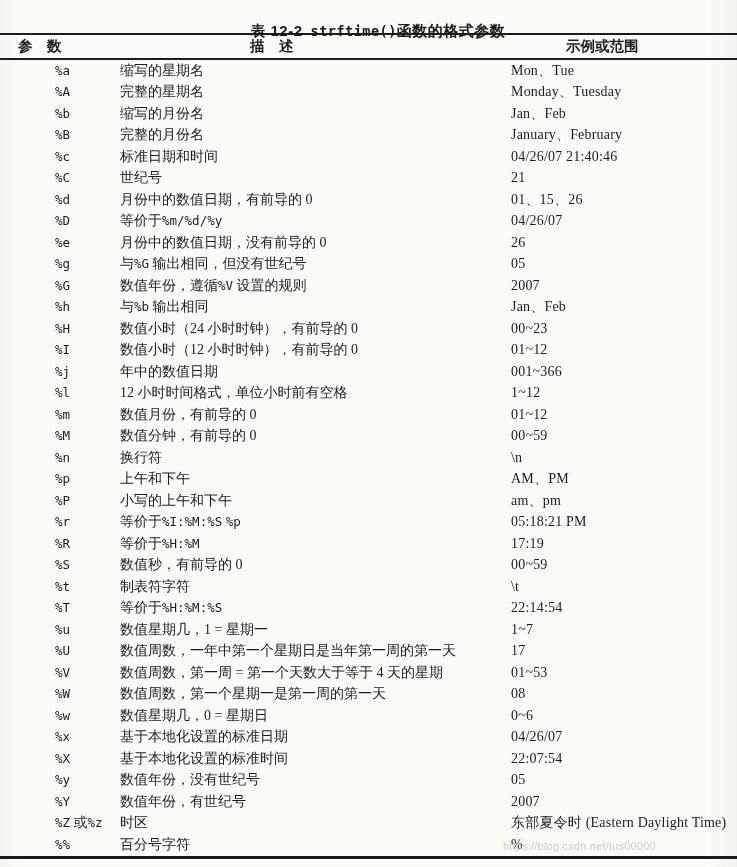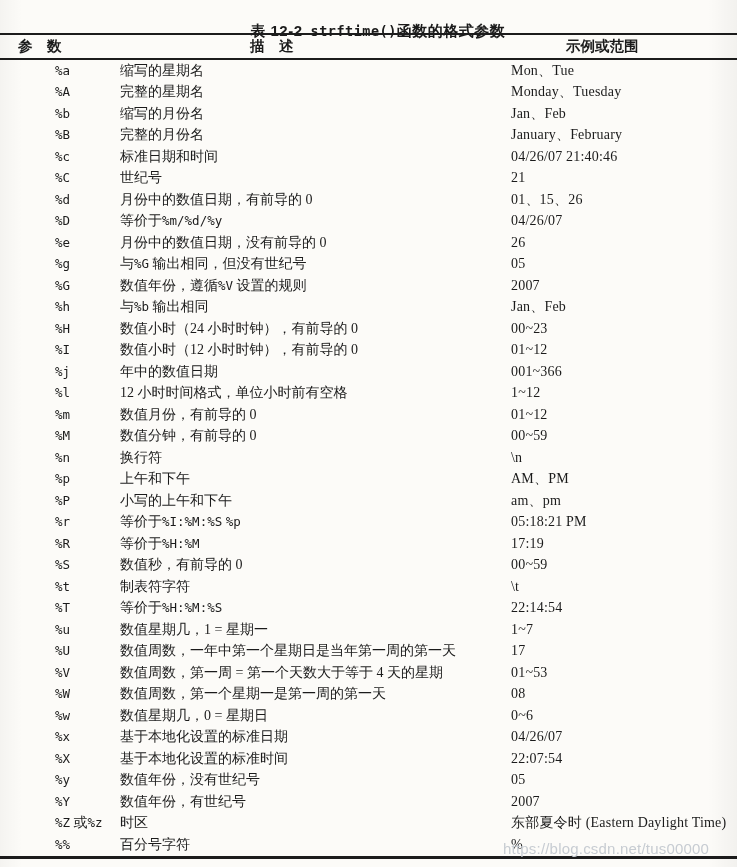--- a/index.html
+++ b/index.html
@@ -53,21 +53,21 @@
   .td { white-space:nowrap; overflow:visible; }
   .td.param { padding-left:55px; }
   .code {
     font-family:"DejaVu Sans Mono","Liberation Mono",monospace;
     font-size:12.5px; letter-spacing:0;
   }
   .td.example { letter-spacing:.2px; }
   .watermark {
     position:absolute; left:503px; top:840px;
     font-family:"Liberation Sans","DejaVu Sans",sans-serif;
-    font-size:15px; color:#c7ccd2;
+    font-size:11px; color:#c7ccd2;
     letter-spacing:.2px;
     z-index:3;
   }
 </style>
 </head>
 <body>
 
 <div class="page">
 
   <div class="title">

